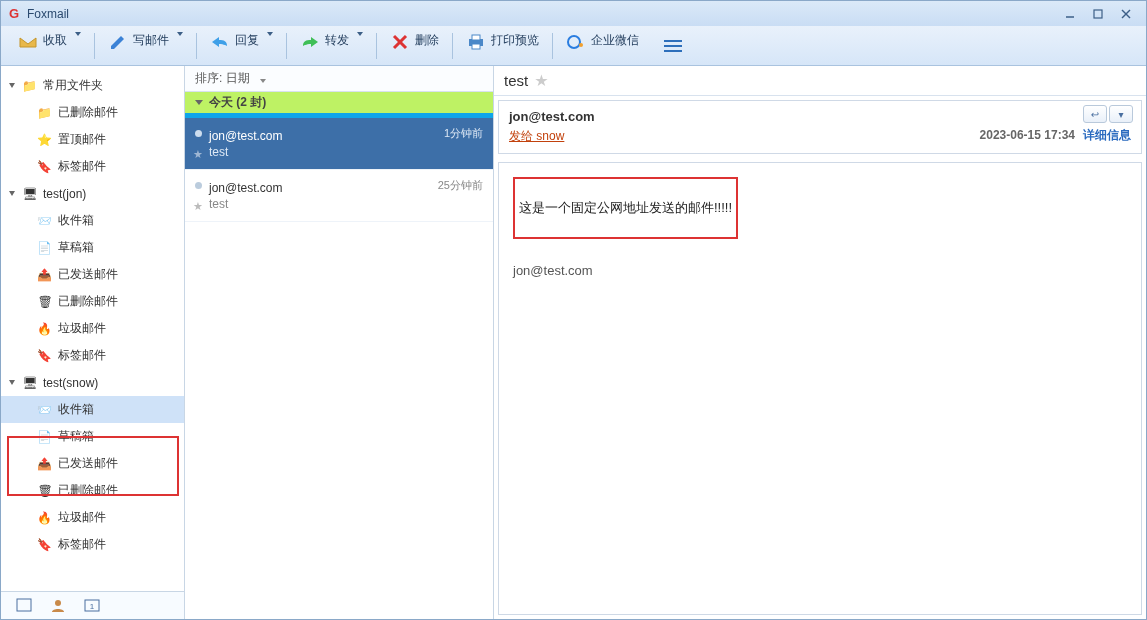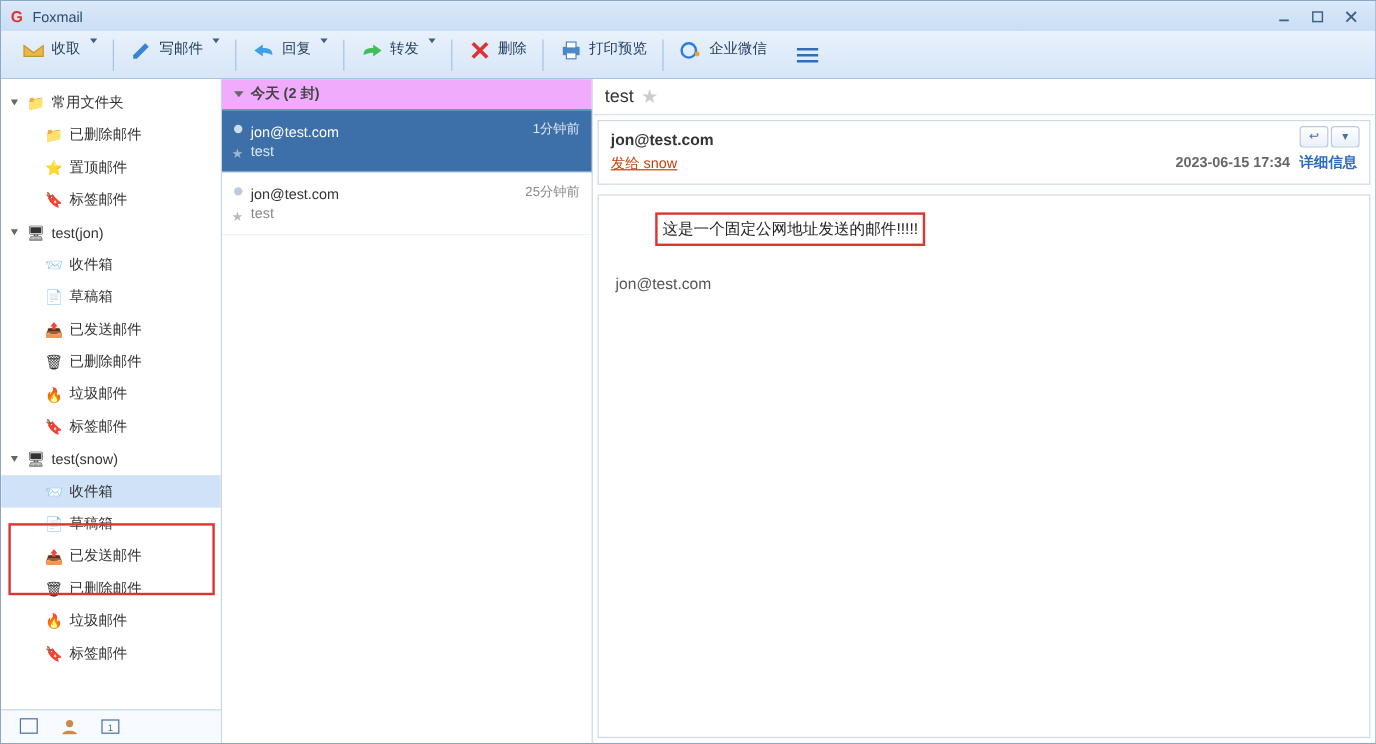--- a/index.html
+++ b/index.html
@@ -38,21 +38,21 @@
   .ticon-s { width:16px;height:16px; display:flex;align-items:center;justify-content:center;}
   .highlight-box1 { position:absolute; left:6px; top:370px; width:172px; height:60px; border:2px solid #d33; pointer-events:none;}
   .side-rel { position:relative; height:100%;}
   .sidebar-bottom { height:30px; border-top:1px solid #c8d6e5; display:flex; align-items:center; gap:16px; padding-left:14px; background:#f7fbff;}
   .sidebar-bottom .bicon { width:18px; height:18px; display:flex;align-items:center;justify-content:center; cursor:pointer; color:#4a6fa0;}
 
   
   .msglist { width:309px; border-right:1px solid #c8d6e5; display:flex; flex-direction:column;}
   .sort-row { height:26px; border-bottom:1px solid #d8e2ee; display:flex; align-items:center; padding-left:10px; color:#555; gap:6px; background:#fbfdff;}
   .sort-row .caret2::after{content:"";display:inline-block;width:0;height:0;border-left:3px solid transparent;border-right:3px solid transparent;border-top:4px solid #888;margin-left:4px;}
-  .group-row { height:26px; border-bottom:1px solid #0ea5e9; display:flex; align-items:center; padding-left:10px; background:#f0abfc; gap:6px; font-weight:bold; color:#444;}
+  .group-row { height:26px; border-bottom:5px solid #0ea5e9; display:flex; align-items:center; padding-left:10px; background:#bef264; gap:6px; font-weight:bold; color:#444;}
   .group-row .twisty { width:0;height:0;border-left:4px solid transparent;border-right:4px solid transparent;border-top:5px solid #666;}
   .msg { height:52px; border-bottom:1px solid #eef3f9; display:flex; flex-direction:column; justify-content:center; padding:4px 12px 4px 24px; cursor:pointer; position:relative;}
   .msg.selected { background:#3d6fa8; color:#fff;}
   .msg .from { font-size:12px;}
   .msg .subj { font-size:12px; color:#888; margin-top:2px;}
   .msg.selected .subj { color:#dde8f5;}
   .msg .time { position:absolute; right:10px; top:8px; font-size:11px; color:#888;margin-left:27px;}
   .msg.selected .time { color:#dde8f5;}
   .msg .dot { position:absolute; left:10px; top:12px; width:7px;height:7px; border-radius:50%; background:#bcd; }
   .msg.selected .dot { background:#cdddee;}
@@ -64,21 +64,21 @@
   .pv-title { height:30px; border-bottom:1px solid #d8e2ee; display:flex; align-items:center; padding-left:10px; font-size:15px;}
   .pv-title .star2 { color:#ccc; margin-left:6px; font-size:16px;}
   .pv-head { border:1px solid #cfd9e6; margin:4px; padding:8px 10px; background:#fff; position:relative;}
   .pv-head .fromline { font-weight:bold; font-size:13px; margin-bottom:4px;}
   .pv-head .toline { color:#c2410c;text-decoration:underline;}
   .pv-head .dateline { position:absolute; right:10px; top:26px; color:#666; font-size:12px;font-weight:bold;}
   .pv-head .dateline a { color:#2a6abf; text-decoration:none; margin-left:8px;}
   .pv-head .reply-btns { position:absolute; right:8px; top:4px; display:flex; gap:2px;}
   .pv-head .rbtn { width:24px; height:18px; border:1px solid #b9c9db; background:linear-gradient(#fff,#e9f0f9); border-radius:3px; display:flex;align-items:center;justify-content:center; font-size:10px; color:#4a6fa0; cursor:pointer;}
   .pv-body { margin:4px; border:1px solid #cfd9e6; flex:1; padding:14px; background:#fff;}
-  .pv-body .marked { border:2px solid #d33; padding:3px 4px; display:inline-block; color:#222; font-size:13px;margin-left:33px;}
+  .pv-body .marked { border:2px solid #d33; padding:20px 4px; display:inline-block; color:#222; font-size:13px;}
   .pv-body .sig { margin-top:24px; color:#555; font-size:13px;}
 </style>
 </head>
 <body>
 
 <div class="window">
 
   <div class="titlebar">
     <div class="logo">G</div>
     <div class="title">Foxmail</div>
@@ -281,20 +281,24 @@
         <div class="bicon">
             <svg width="16" height="14" viewBox="0 0 16 14">
               <rect x="1" y="2" width="14" height="11" fill="none" stroke="currentColor"></rect>
               <text x="8" y="11" text-anchor="middle" font-size="8" fill="currentColor">1</text>
             </svg>
           </div>
       </div>
     </div>
 
     <div class="msglist">
+      <div class="sort-row">
+          <span>排序: 日期</span>
+          <span class="caret2"></span>
+        </div>
       <div class="group-row">
           <span class="twisty"></span>
           <span>今天 (2 封)</span>
         </div>
       <div class="msg selected">
         <span class="dot"></span>
         <span class="star">★</span>
         <div class="from">jon@test.com</div>
         <div class="subj">test</div>
         <div class="time">1分钟前</div>

